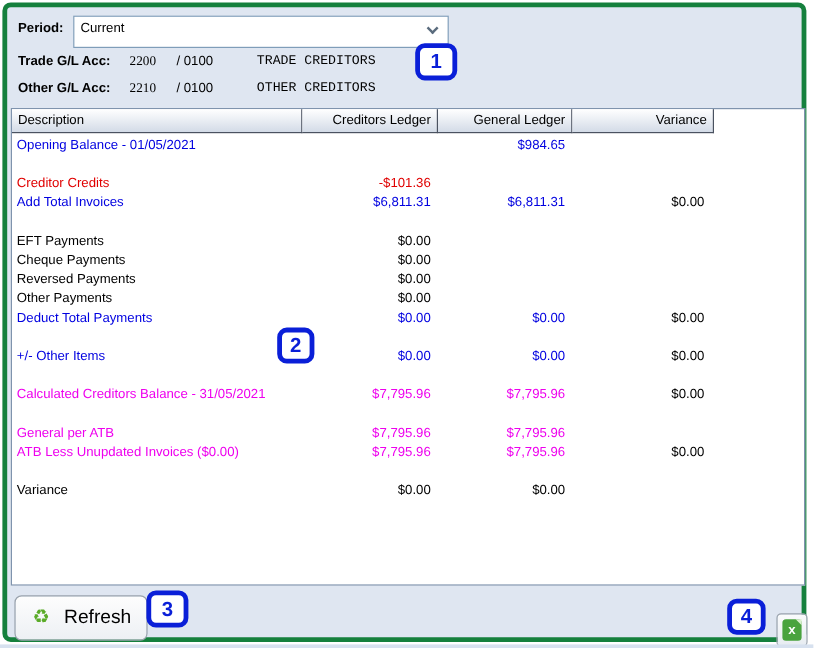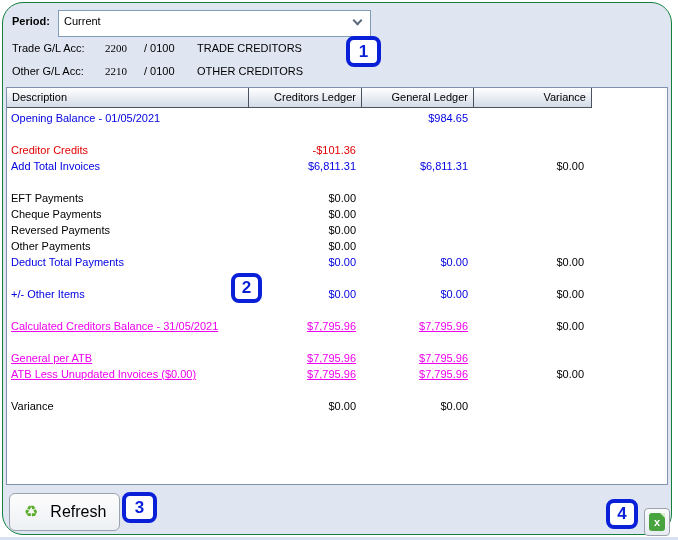--- a/index.html
+++ b/index.html
@@ -1,54 +1,54 @@
 <!DOCTYPE html>
 <html><head>
 <meta charset="utf-8">
 <style>
   * { margin:0; padding:0; box-sizing:border-box; }
   html,body { width:678px; height:540px; background:#ffffff; overflow:hidden;
     font-family:"Liberation Sans", sans-serif; font-size:11px; color:#000; position:relative; }
   body::after { content:""; position:absolute; left:0; top:537px; width:678px; height:3px; background:#d7e1ef; }
 
   .window { position:absolute; left:2px; top:2px; width:670px; height:533px;
-    background:#dfe6f1; border:1px solid #15803d; border-radius:21px; }
+    background:#dfe6f1; border:4px solid #15803d; border-radius:7px; }
 
   
   .period-label { position:absolute; left:9px; top:12px; font-weight:bold; }
   .select { position:absolute; left:55px; top:7px; width:313px; height:27px; background:#fff;
     border:1px solid #7f9db9; line-height:20px; padding-left:5px; cursor:default; }
   .chev { position:absolute; right:9px; top:6px; width:7px; height:7px;
     border-right:2px solid #5a6b7d; border-bottom:2px solid #5a6b7d; transform:rotate(45deg); }
   .accrow { position:absolute; left:0; height:14px; width:100%; }
-  .accrow .alabel { position:absolute; left:9px; font-weight:normal; }
+  .accrow .alabel { position:absolute; left:9px; font-weight:bold; }
   .accrow .acode  { position:absolute; left:102px;font-family:Liberation Serif, serif; }
   .accrow .asep   { position:absolute; left:141px; }
-  .accrow .aname  { position:absolute; left:194px; }
+  .accrow .aname  { position:absolute; left:208px;font-family:Liberation Mono, monospace; }
   .accrow1 { top:39px; } .accrow2 { top:62px; }
 
   
   .grid { position:absolute; left:3px; top:84px; width:662px; height:398px;
     background:#fff; border:1px solid #7f93ad; }
   .ghead { display:flex; height:20px; }
   .hcell { height:20px; padding:3px 5px 0 5px; background:linear-gradient(#ffffff,#d3dbe7);
     border-right:1px solid #4a5260; border-bottom:1px solid #4a5260; }
   .hcell.hdesc { width:242px; text-align:left; }
   .hcell.h2 { width:113px; text-align:right; }
   .hcell.h3 { width:112px; text-align:right; }
   .hcell.h4 { width:118px; text-align:right; }
   .gbody { padding-top:2px; }
   .trow { display:flex; height:16px; line-height:16px; }
   .cell { overflow:hidden; white-space:nowrap; }
   .cell.desc { width:242px; padding-left:4px; }
   .cell.amt2 { width:113px; text-align:right; padding-right:6px; }
   .cell.amt3 { width:112px; text-align:right; padding-right:6px; }
   .cell.amt4 { width:118px; text-align:right; padding-right:8px; }
   .c-blue { color:#0000e0; } .c-red { color:#e00000; }
-  .c-magenta { color:#ee00ee;text-decoration:underline; } .c-black { color:#000; }
+  .c-magenta { color:#ee00ee; } .c-black { color:#000; }
 
   
   .refresh-btn { position:absolute; left:6px; top:490px; width:111px; height:38px;
     background:linear-gradient(#fdfdfd,#edf0f4); border:1px solid #9aa3ad; border-radius:6px;
     display:flex; align-items:center; cursor:pointer; font-family:"Liberation Sans",sans-serif; }
   .recycle { font-size:16px; color:#5aab28; margin:0 12px 0 14px; line-height:16px; }
   .refresh-txt { font-size:16px; color:#000; }
   .xl-btn { position:absolute; left:641px; top:505px; width:26px; height:28px;
     background:linear-gradient(#fafbfc,#e7ecf1); border:1px solid #9aa3ad; border-radius:4px;
     display:flex; align-items:center; justify-content:center; cursor:pointer; }

